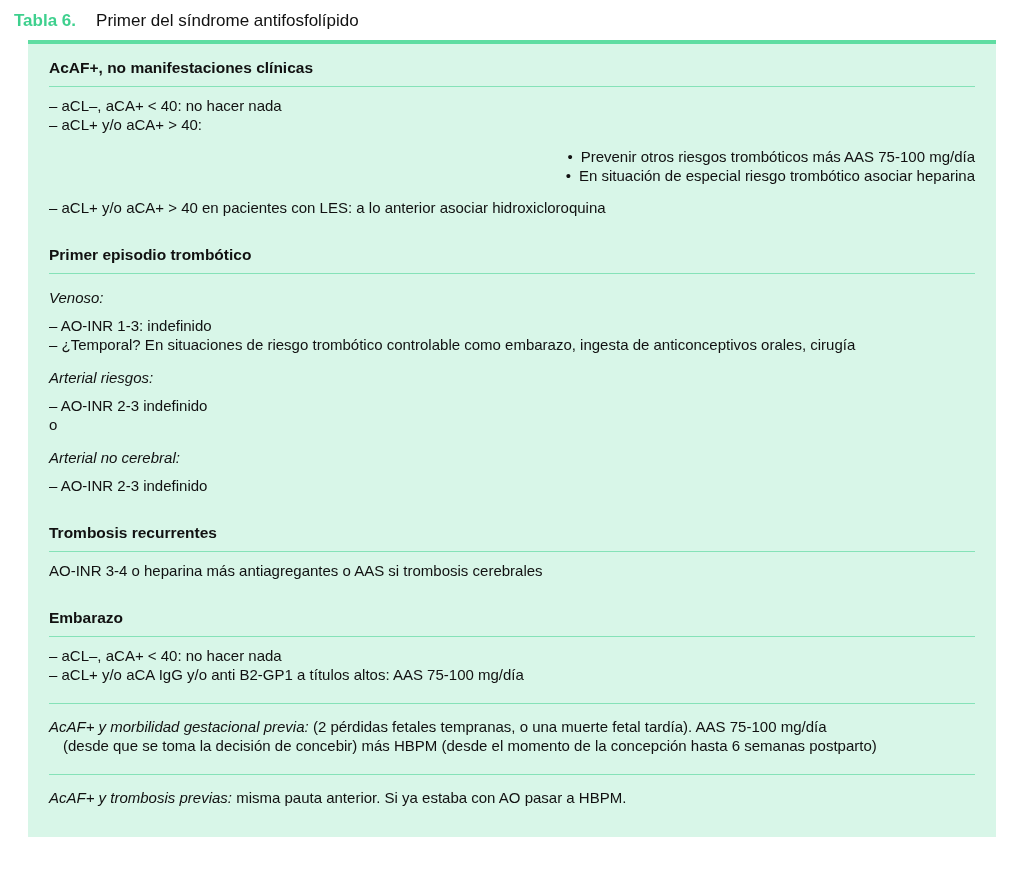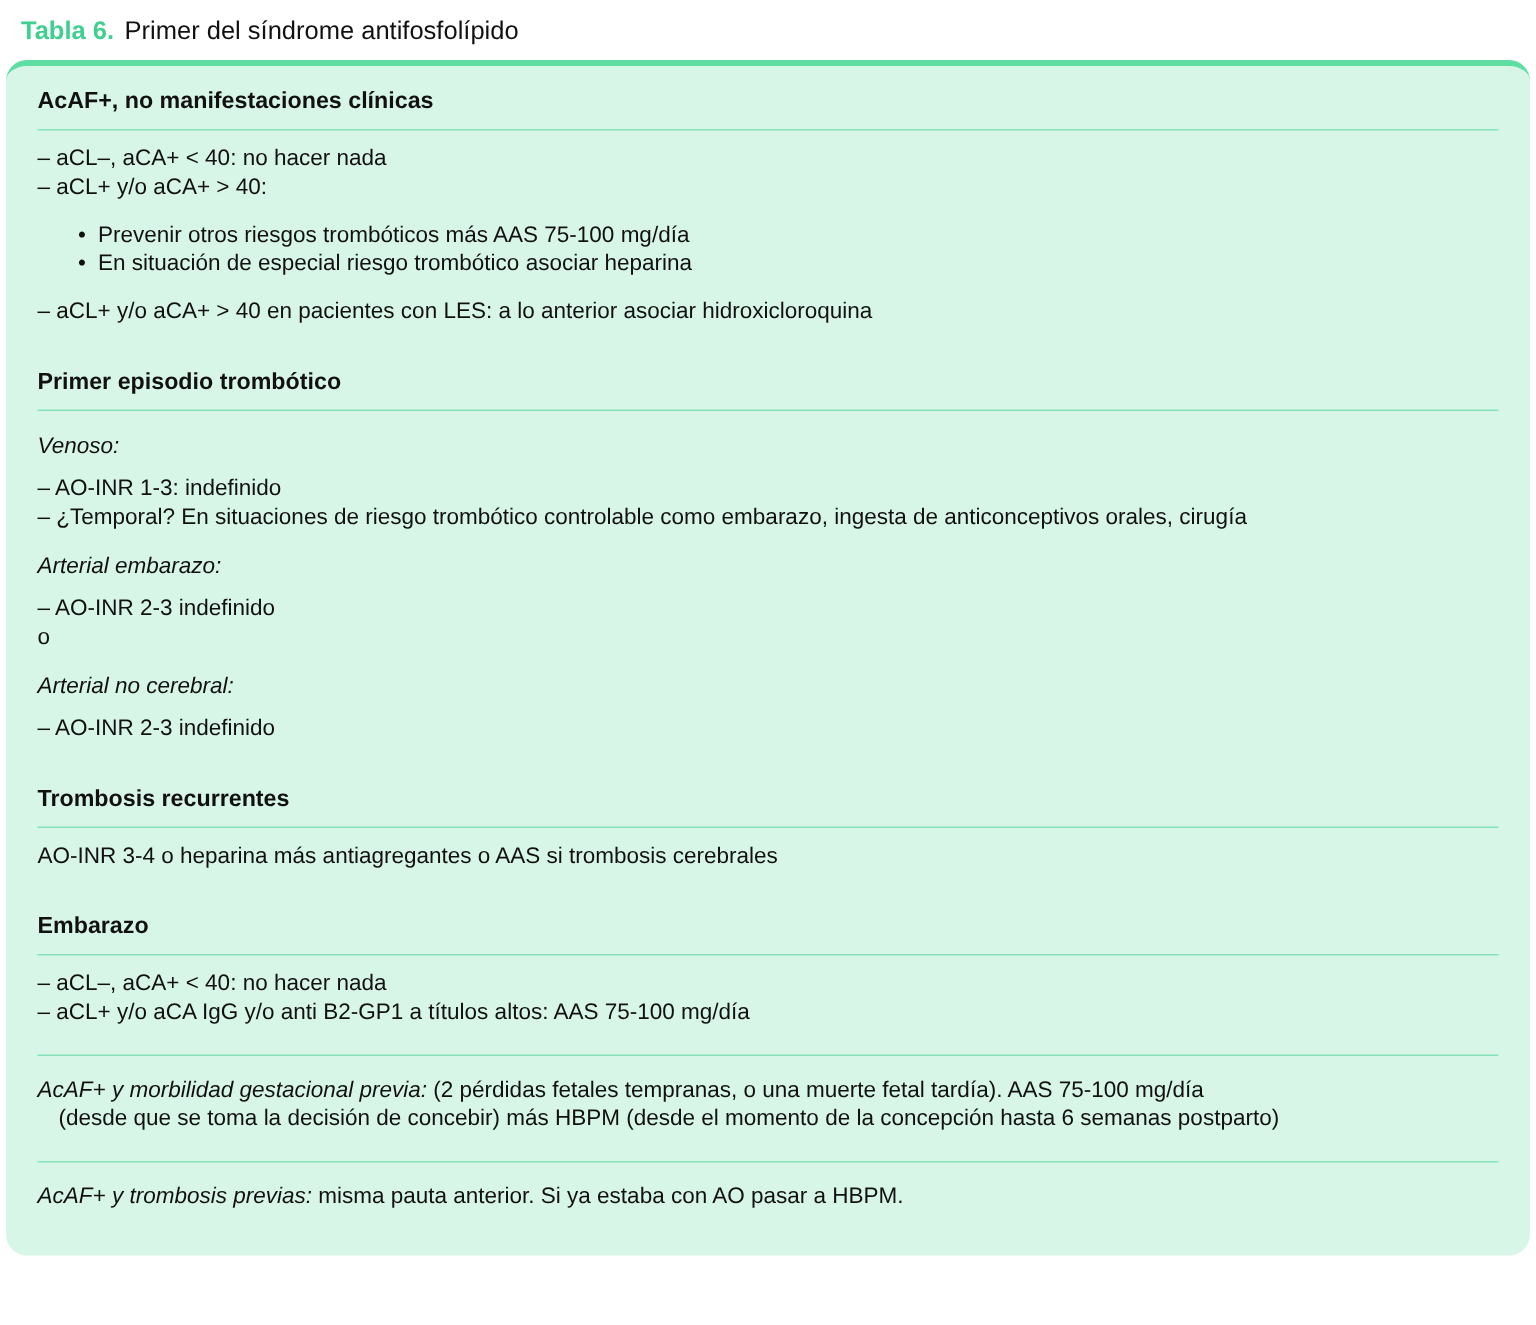--- a/index.html
+++ b/index.html
@@ -22,32 +22,31 @@
     overflow: hidden;
   }
   .page-title {
     padding: 11px 14px 9px 14px;
     font-size: 17px;
     line-height: 20px;
   }
   .page-title .title-label {
     color: var(--accent);
     font-weight: bold;
-    margin-right: 7px;
+    margin-right: 20px;
   }
   .page-title .title-text {
     color: var(--text);
     font-weight: normal;
   }
   .table-box {
-    margin: 0 4px;
+    margin: 0 28px;
     background: var(--table-bg);
     border-top: 4px solid var(--top-bar);
     padding: 14px 21px 21px 21px;
-    border-radius: 14px;
   }
   .section + .section { margin-top: 28px; }
   .section-header {
     font-weight: bold;
     font-size: 15.5px;
     line-height: 19px;
     padding-bottom: 9px;
     border-bottom: 1px solid var(--rule);
     margin-bottom: 9px;
   }
@@ -64,20 +63,21 @@
   }
   .ilines-block { margin: 9px 0; }
   .ilines-block .lead-line {
     font-style: italic;
     line-height: 19px;
   }
   ul.bullets {
     list-style: none;
     margin: 13px 0;
     padding: 0 0 0 27px;
+    text-align: right;
   }
   ul.bullets li {
     line-height: 19px;
     padding-left: 13px;
     text-indent: -13px;
   }
   ul.bullets li::before {
     content: "\2022";
     margin-right: 8px;
   }
@@ -120,21 +120,21 @@
           <div class="line">– aCL+ y/o aCA+ &gt; 40 en pacientes con LES: a lo anterior asociar hidroxicloroquina</div>
         </div>
       </section>
       <section class="section">
         <div class="section-header">Primer episodio trombótico</div>
         <div class="italic-label">Venoso:</div>
         <div class="lines-block">
           <div class="line">– AO-INR 1-3: indefinido</div>
           <div class="line">– ¿Temporal? En situaciones de riesgo trombótico controlable como embarazo, ingesta de anticonceptivos orales, cirugía</div>
         </div>
-        <div class="italic-label">Arterial embarazo:</div>
+        <div class="italic-label">Arterial riesgos:</div>
         <div class="lines-block">
           <div class="line">– AO-INR 2-3 indefinido</div>
           <div class="line">o</div>
         </div>
         <div class="italic-label">Arterial no cerebral:</div>
         <div class="lines-block">
           <div class="line">– AO-INR 2-3 indefinido</div>
         </div>
       </section>
       <section class="section">

